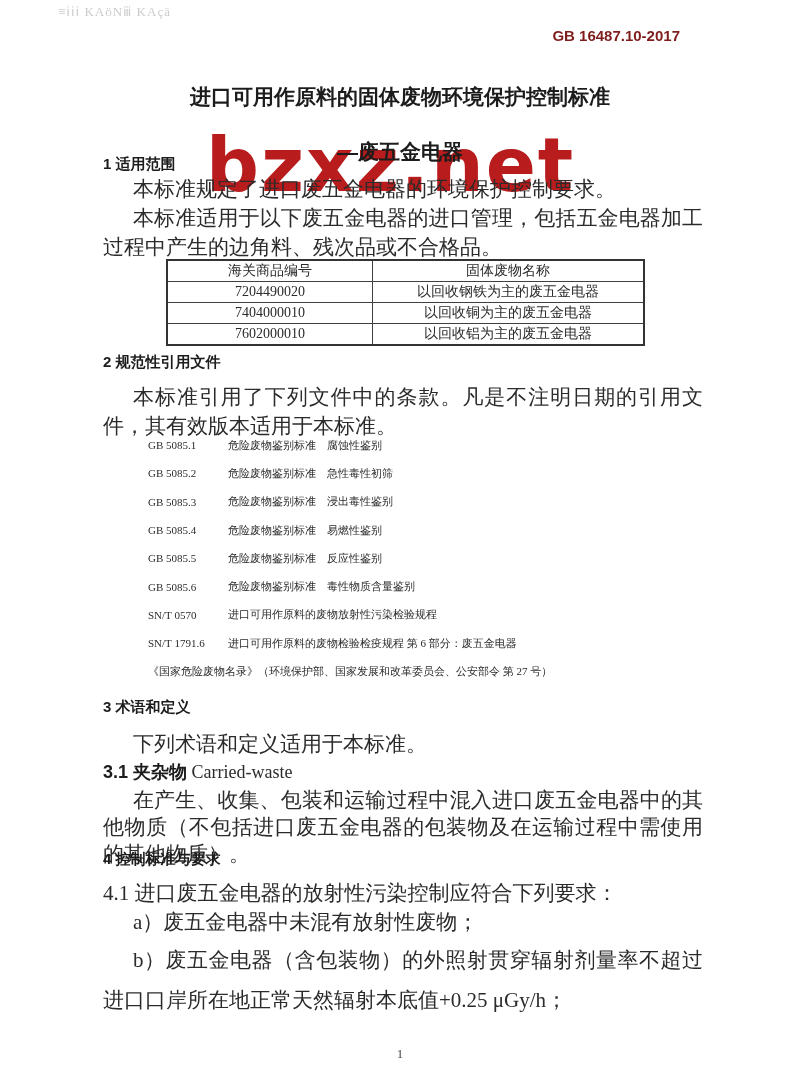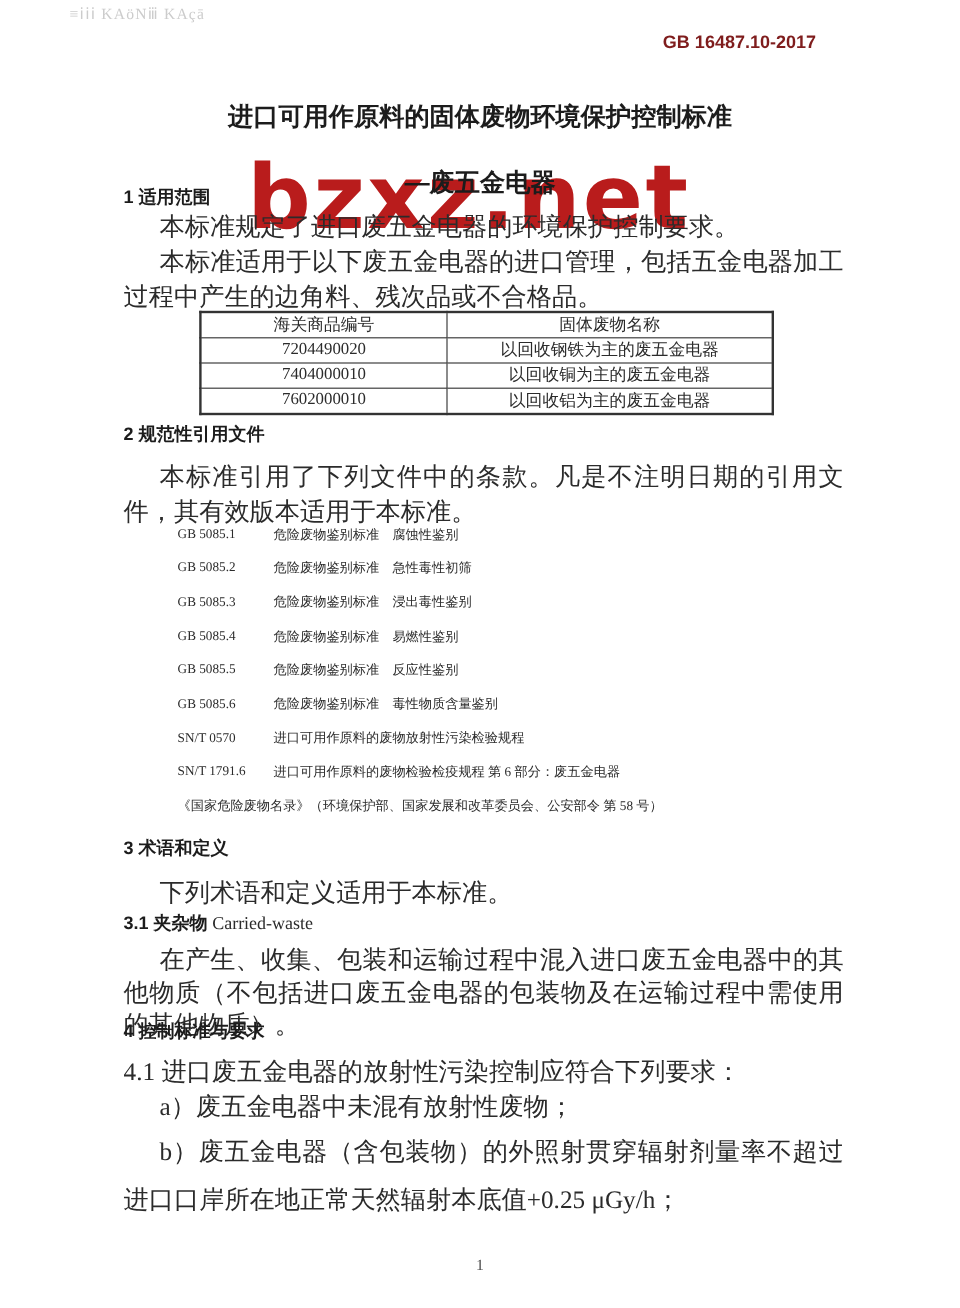--- a/index.html
+++ b/index.html
@@ -78,21 +78,21 @@
     font-size:11px; color:#2b2b2b;
     z-index:2;
   }
   .ref-row { display:flex; align-items:center; height:28.3px; }
   .ref-code { width:80px; flex:none; }
   .ref-title { flex:1; }
   .h-s3 { top:698px; }
   .p-s3a { top:730px; }
   .term-line {
     position:absolute; top:760px; left:103px;
-    font-size:15px; color:#1c1c1c; z-index:2;
+    font-size:18px; color:#1c1c1c; z-index:2;
   }
   .term-zh { font-family:"Liberation Sans", sans-serif; font-weight:bold; }
   .term-en { font-family:"Liberation Serif", serif; font-weight:normal; color:#2b2b2b; }
   .p-s3def { top:787px; line-height:27px; }
   .h-s4 { top:850px; }
   .p-c41 { top:883px; line-height:20px; }
   .p-ita { top:912px; line-height:20px; }
   .p-itb { top:940px; line-height:40px; }
   .pagenum {
     position:absolute; top:1046px; left:0; width:100%;
@@ -169,21 +169,21 @@
     </div>
     <div class="ref-row">
       <span class="ref-code">SN/T 0570</span>
       <span class="ref-title">进口可用作原料的废物放射性污染检验规程</span>
     </div>
     <div class="ref-row">
       <span class="ref-code">SN/T 1791.6</span>
       <span class="ref-title">进口可用作原料的废物检验检疫规程 第 6 部分：废五金电器</span>
     </div>
     <div class="ref-row">
-      <span class="ref-title">《国家危险废物名录》（环境保护部、国家发展和改革委员会、公安部令 第 58 号）</span>
+      <span class="ref-title">《国家危险废物名录》（环境保护部、国家发展和改革委员会、公安部令 第 27 号）</span>
     </div>
   </div>
 
   <div class="sec-h h-s3">3 术语和定义</div>
   <div class="para indent p-s3a">下列术语和定义适用于本标准。</div>
   <div class="term-line">
     <span class="term-zh">3.1 夹杂物</span>
     <span> </span>
     <span class="term-en">Carried-waste</span>
   </div>

